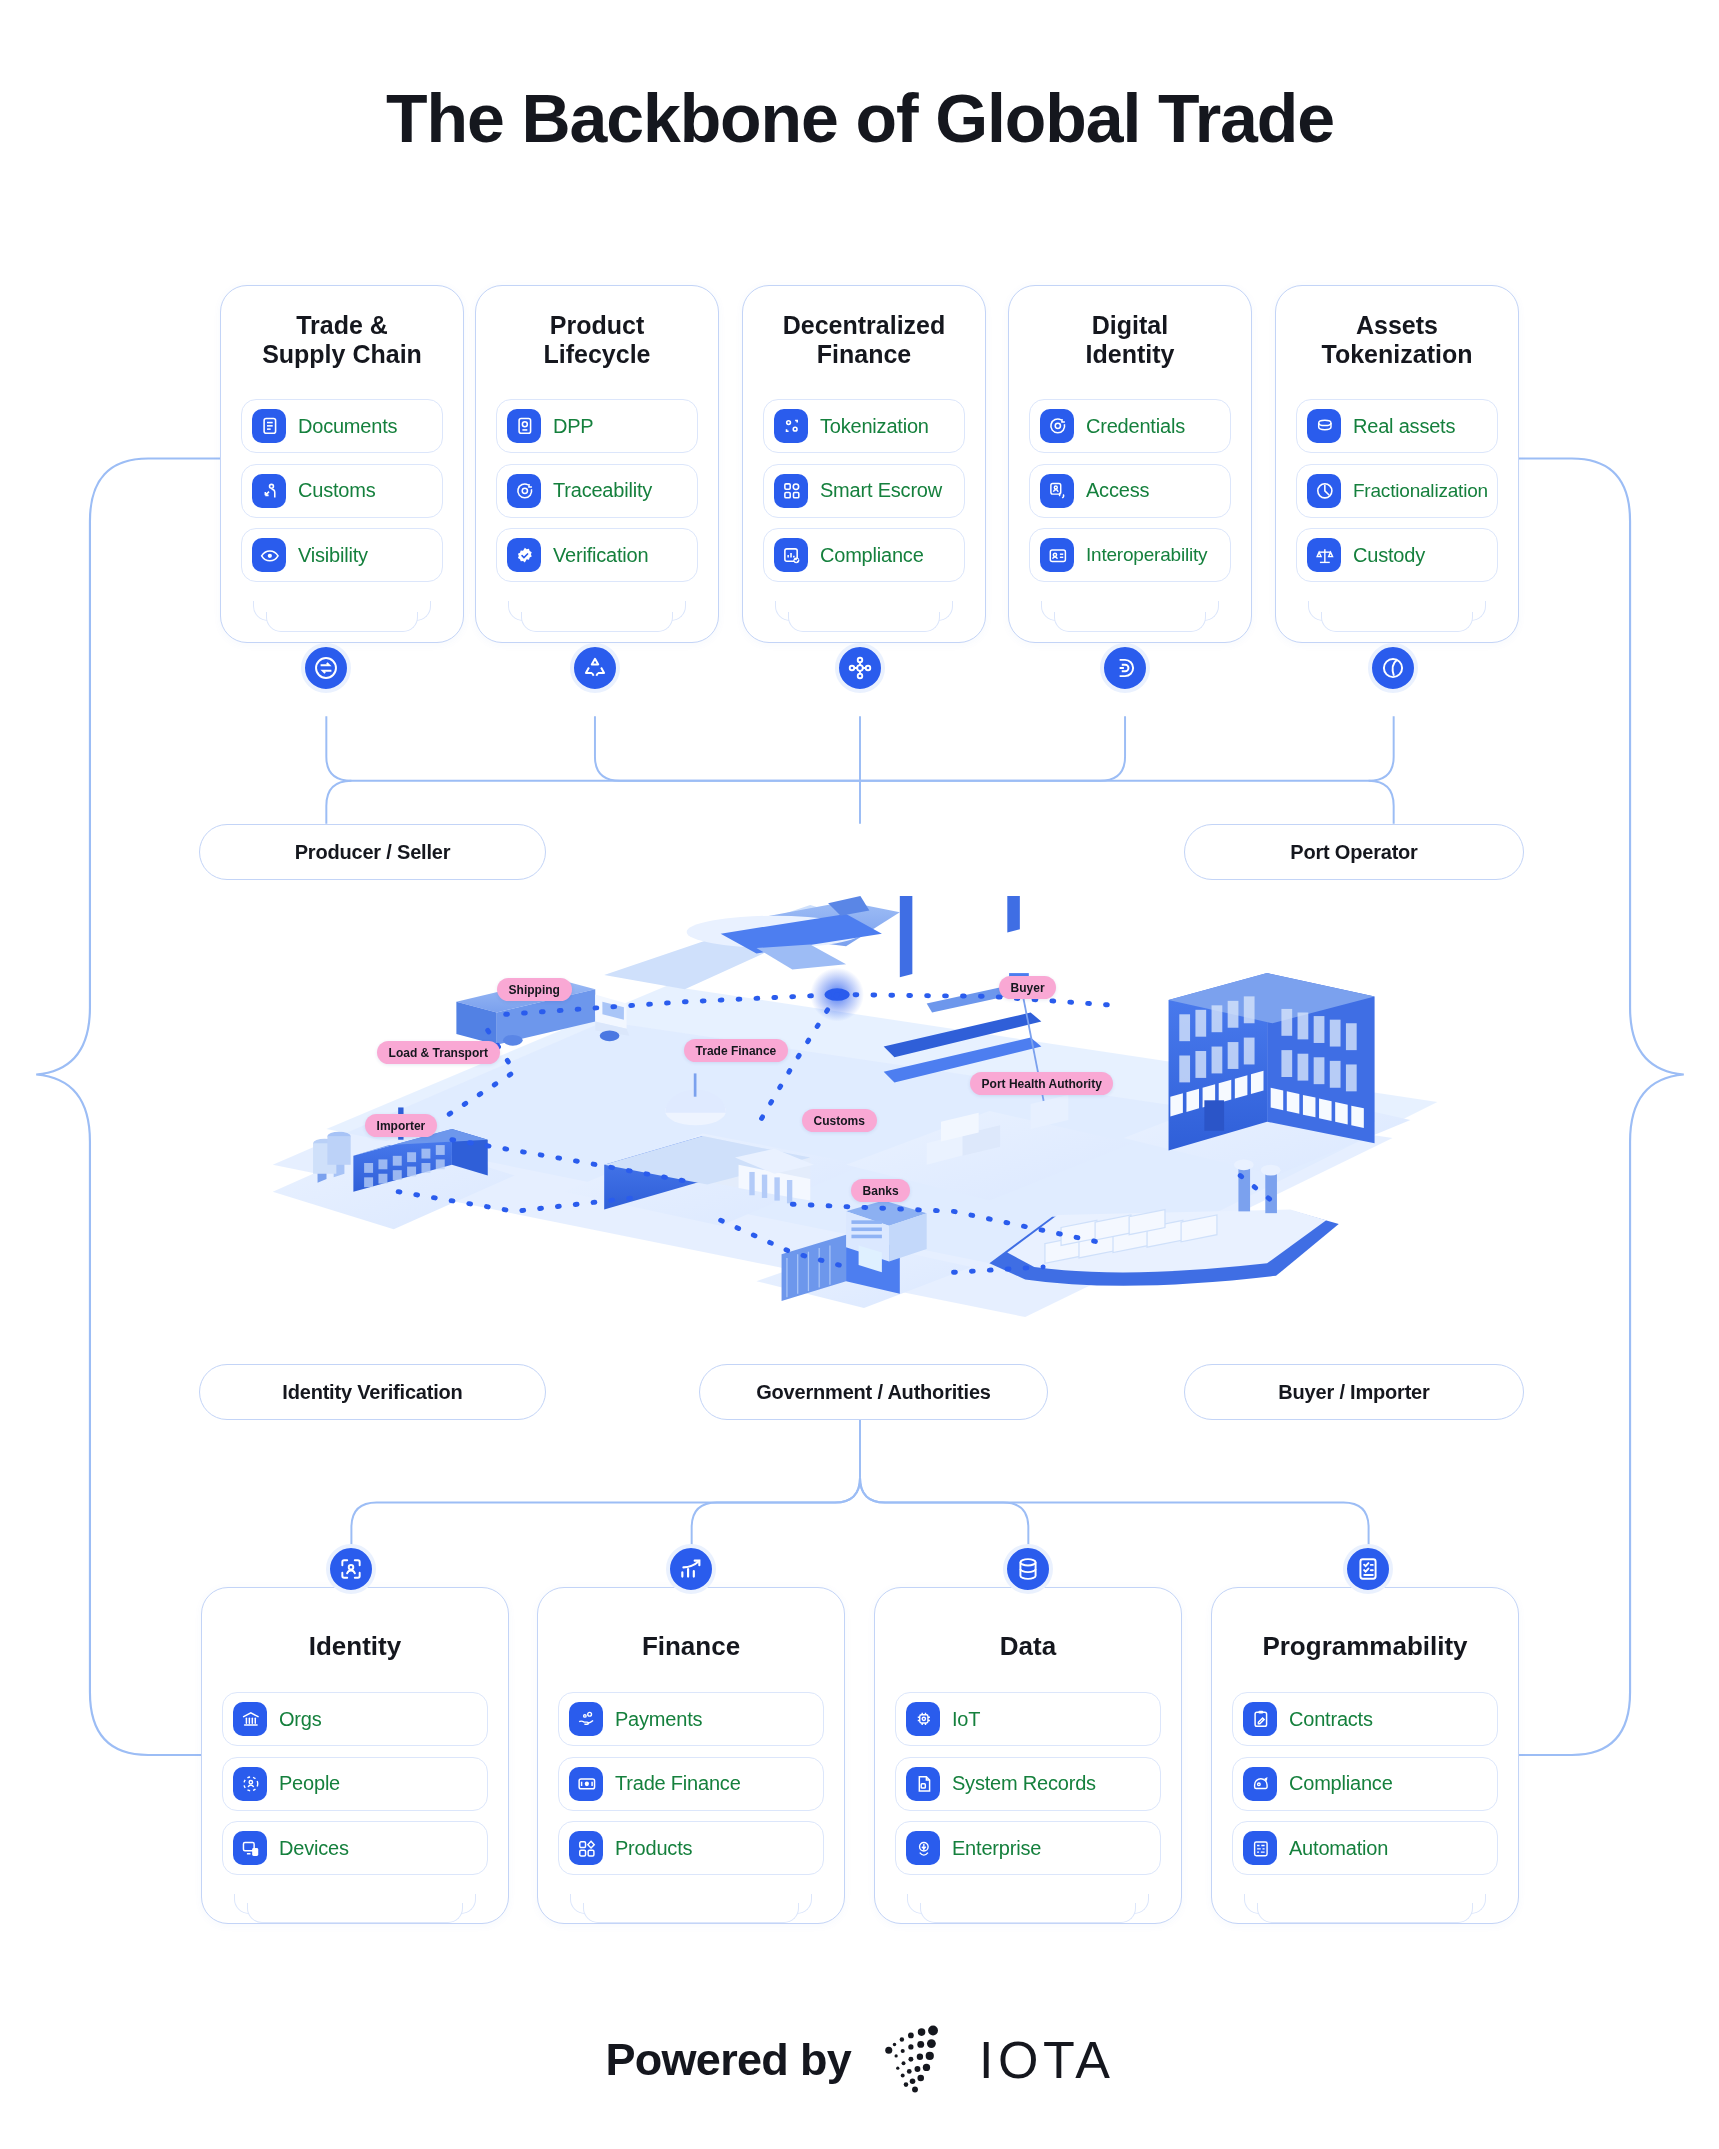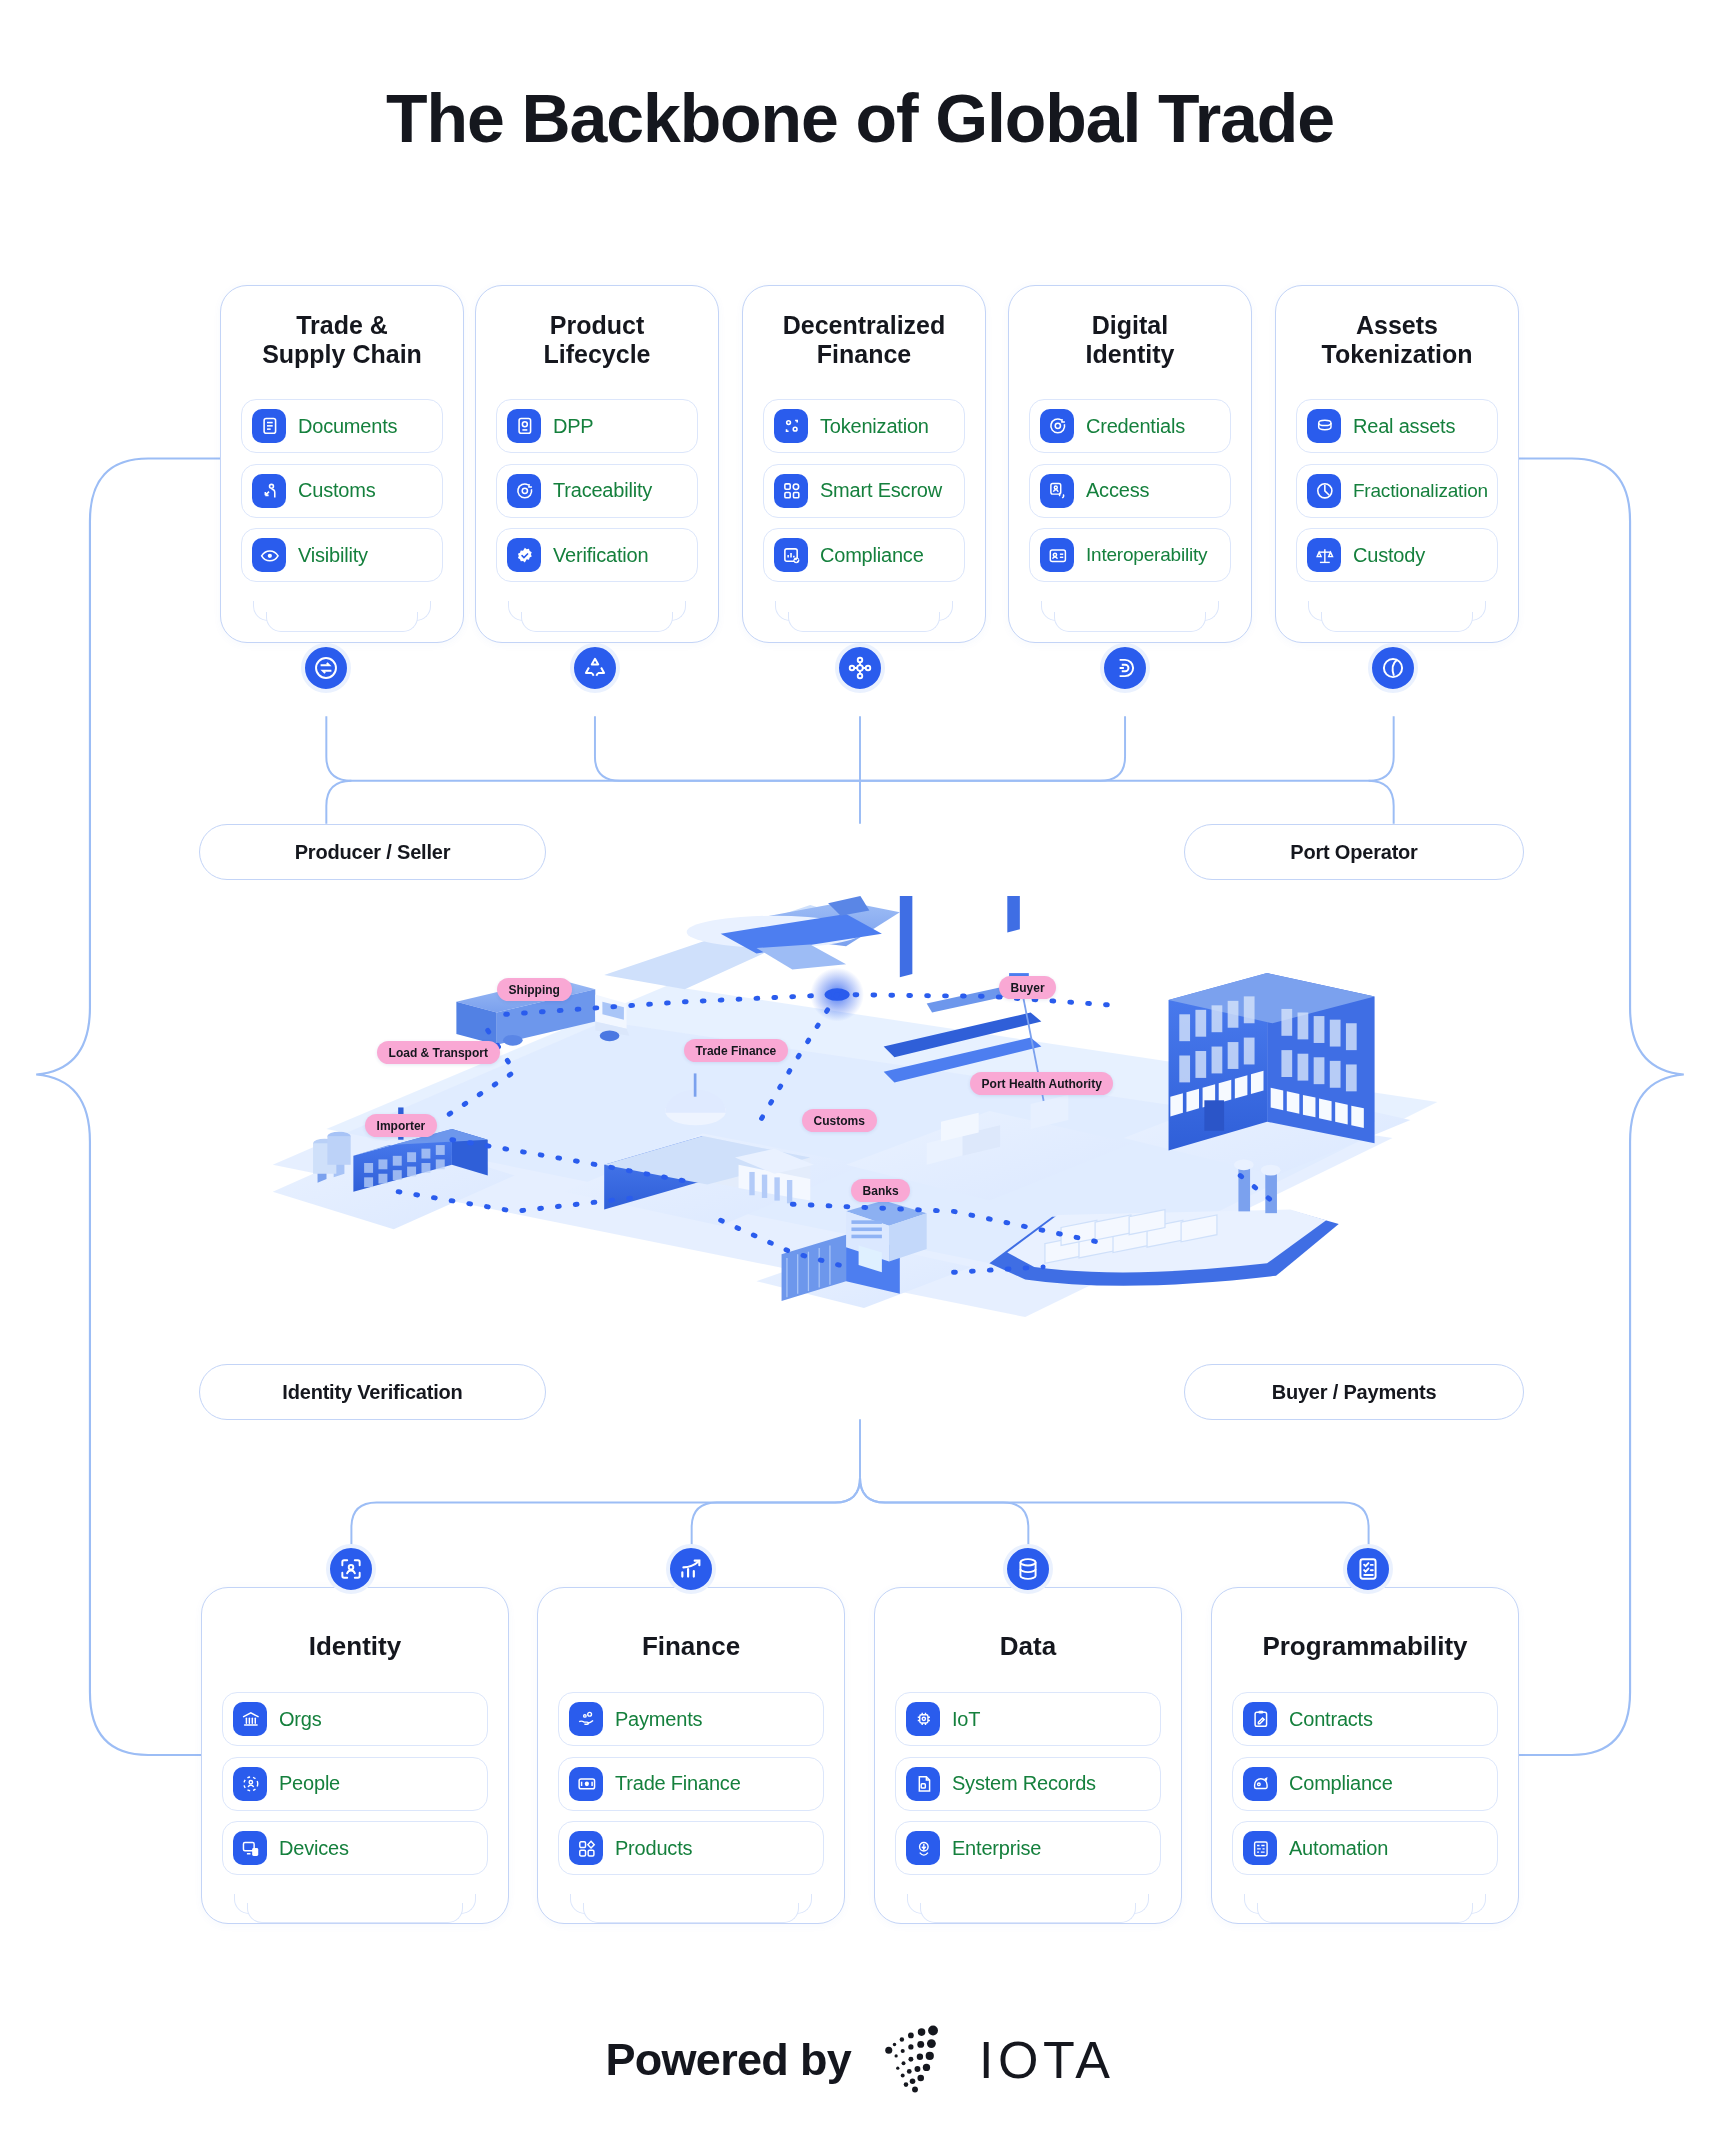--- a/index.html
+++ b/index.html
@@ -611,22 +611,25 @@
     <div class="map-label" style="left:780px; top:80px;"><span>Buyer</span></div>
     <div class="map-label" style="left:751px; top:176px;"><span>Port Health Authority</span></div>
     <div class="map-label" style="left:146px; top:218px;"><span>Importer</span></div>
     <div class="map-label" style="left:583px; top:213px;"><span>Customs</span></div>
     <div class="map-label" style="left:632px; top:283px;"><span>Banks</span></div>
   </div>
 
   <div class="pill" style="left:199px; top:1364px; width:347px;">
     <span>Identity Verification</span>
   </div>
+  <div class="pill" style="left:699px; top:1364px; width:349px;">
+    <span>Government / Authorities</span>
+  </div>
   <div class="pill" style="left:1184px; top:1364px; width:340px;">
-    <span>Buyer / Payments</span>
+    <span>Buyer / Importer</span>
   </div>
 
   <div class="badge" style="left:326px; top:1544px;">
     <svg viewBox="0 0 24 24" fill="none" stroke="currentColor" stroke-width="1.8" stroke-linecap="round">
         <path d="M4 8.5V5.6A1.6 1.6 0 0 1 5.6 4H8.5M15.5 4h2.9A1.6 1.6 0 0 1 20 5.6v2.9M20 15.5v2.9a1.6 1.6 0 0 1-1.6 1.6h-2.9M8.5 20H5.6A1.6 1.6 0 0 1 4 18.4v-2.9"></path>
         <circle cx="12" cy="10.4" r="2.1"></circle>
         <path d="M8.4 16c.7-1.8 2-2.6 3.6-2.6s2.9.8 3.6 2.6"></path>
       </svg>
   </div>
   <div class="badge" style="left:666px; top:1544px;">

